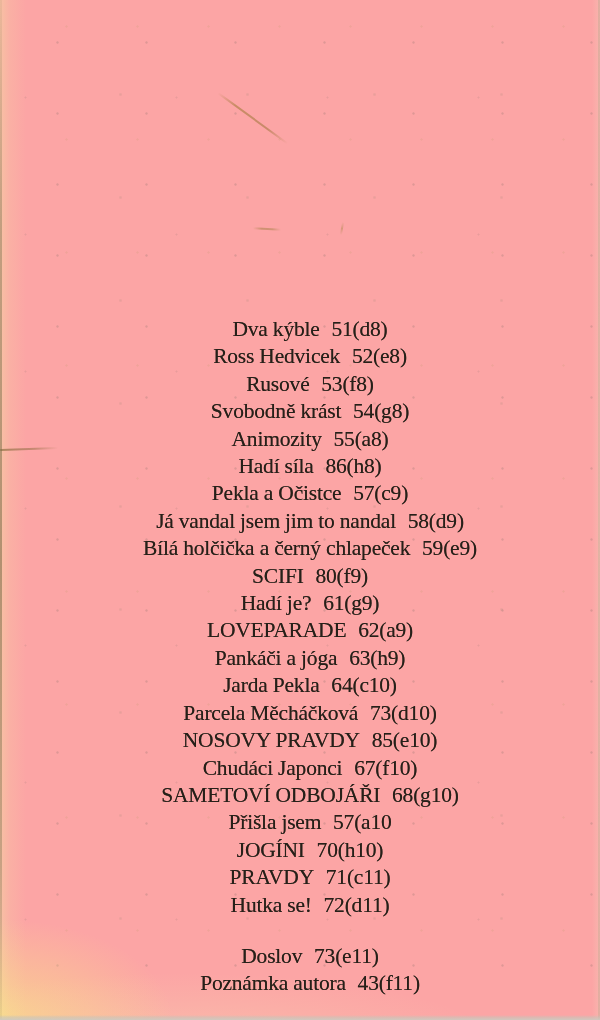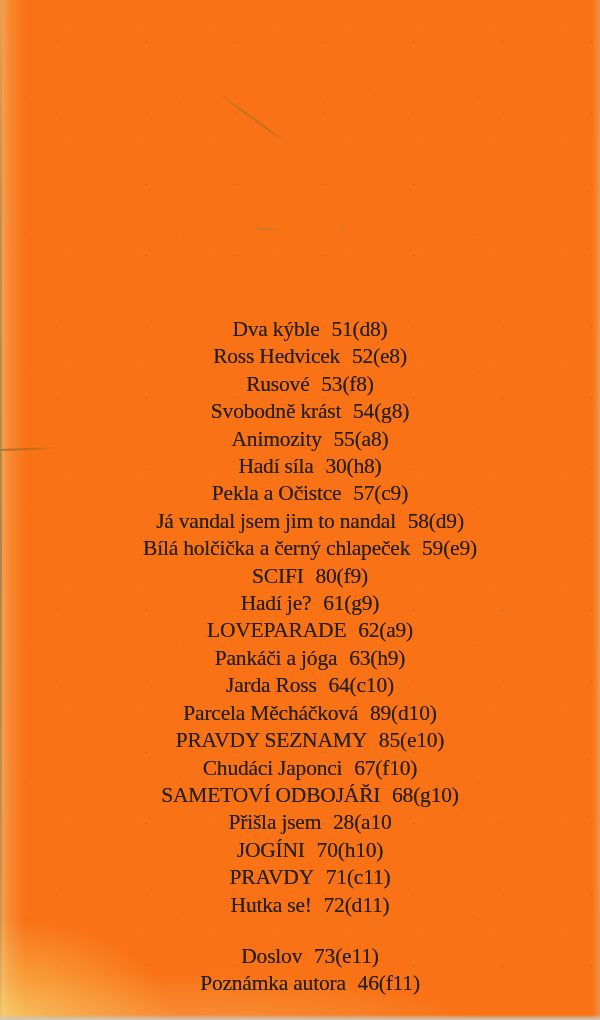--- a/index.html
+++ b/index.html
@@ -10,21 +10,21 @@
     width: 600px;
     height: 1020px;
     overflow: hidden;
     position: relative;
     background: #fbf8ee;
     font-family: "Liberation Serif", "DejaVu Serif", serif;
   }
   .page {
     position: absolute;
     inset: 0;
-    background: #f97316;
+    background: #fca5a5;
   }
   
   .paper-texture {
     position: absolute;
     inset: 0;
     background-image:
       radial-gradient(circle, rgba(100,95,85,0.20) 0.7px, transparent 1.6px),
       radial-gradient(circle, rgba(130,120,100,0.15) 0.8px, transparent 1.8px),
       radial-gradient(circle, rgba(175,152,88,0.16) 0.7px, transparent 1.5px),
       radial-gradient(circle, rgba(90,85,80,0.12) 0.6px, transparent 1.4px);
@@ -136,36 +136,36 @@
   <div class="edge-left"></div>
   <div class="edge-right"></div>
   <div class="edge-bottom"></div>
 
   <main class="toc">
     <div class="toc-line"><span class="title">Dva kýble</span><span class="ref">51(d8)</span></div>
     <div class="toc-line"><span class="title">Ross Hedvicek</span><span class="ref">52(e8)</span></div>
     <div class="toc-line"><span class="title">Rusové</span><span class="ref">53(f8)</span></div>
     <div class="toc-line"><span class="title">Svobodně krást</span><span class="ref">54(g8)</span></div>
     <div class="toc-line"><span class="title">Animozity</span><span class="ref">55(a8)</span></div>
-    <div class="toc-line"><span class="title">Hadí síla</span><span class="ref">30(h8)</span></div>
+    <div class="toc-line"><span class="title">Hadí síla</span><span class="ref">86(h8)</span></div>
     <div class="toc-line"><span class="title">Pekla a Očistce</span><span class="ref">57(c9)</span></div>
     <div class="toc-line"><span class="title">Já vandal jsem jim to nandal</span><span class="ref">58(d9)</span></div>
     <div class="toc-line"><span class="title">Bílá holčička a černý chlapeček</span><span class="ref">59(e9)</span></div>
     <div class="toc-line"><span class="title">SCIFI</span><span class="ref">80(f9)</span></div>
     <div class="toc-line"><span class="title">Hadí je?</span><span class="ref">61(g9)</span></div>
     <div class="toc-line"><span class="title">LOVEPARADE</span><span class="ref">62(a9)</span></div>
     <div class="toc-line"><span class="title">Pankáči a jóga</span><span class="ref">63(h9)</span></div>
-    <div class="toc-line"><span class="title">Jarda Ross</span><span class="ref">64(c10)</span></div>
-    <div class="toc-line"><span class="title">Parcela Měcháčková</span><span class="ref">89(d10)</span></div>
-    <div class="toc-line"><span class="title">PRAVDY SEZNAMY</span><span class="ref">85(e10)</span></div>
+    <div class="toc-line"><span class="title">Jarda Pekla</span><span class="ref">64(c10)</span></div>
+    <div class="toc-line"><span class="title">Parcela Měcháčková</span><span class="ref">73(d10)</span></div>
+    <div class="toc-line"><span class="title">NOSOVY PRAVDY</span><span class="ref">85(e10)</span></div>
     <div class="toc-line"><span class="title">Chudáci Japonci</span><span class="ref">67(f10)</span></div>
     <div class="toc-line"><span class="title">SAMETOVÍ ODBOJÁŘI</span><span class="ref">68(g10)</span></div>
-    <div class="toc-line"><span class="title">Přišla jsem</span><span class="ref">28(a10</span></div>
+    <div class="toc-line"><span class="title">Přišla jsem</span><span class="ref">57(a10</span></div>
     <div class="toc-line"><span class="title">JOGÍNI</span><span class="ref">70(h10)</span></div>
     <div class="toc-line"><span class="title">PRAVDY</span><span class="ref">71(c11)</span></div>
     <div class="toc-line"><span class="title">Hutka se!</span><span class="ref">72(d11)</span></div>
 
     <div class="toc-closing">
       <div class="toc-line"><span class="title">Doslov</span><span class="ref">73(e11)</span></div>
-      <div class="toc-line"><span class="title">Poznámka autora</span><span class="ref">46(f11)</span></div>
+      <div class="toc-line"><span class="title">Poznámka autora</span><span class="ref">43(f11)</span></div>
     </div>
   </main>
 </div>
 
 </body></html>

